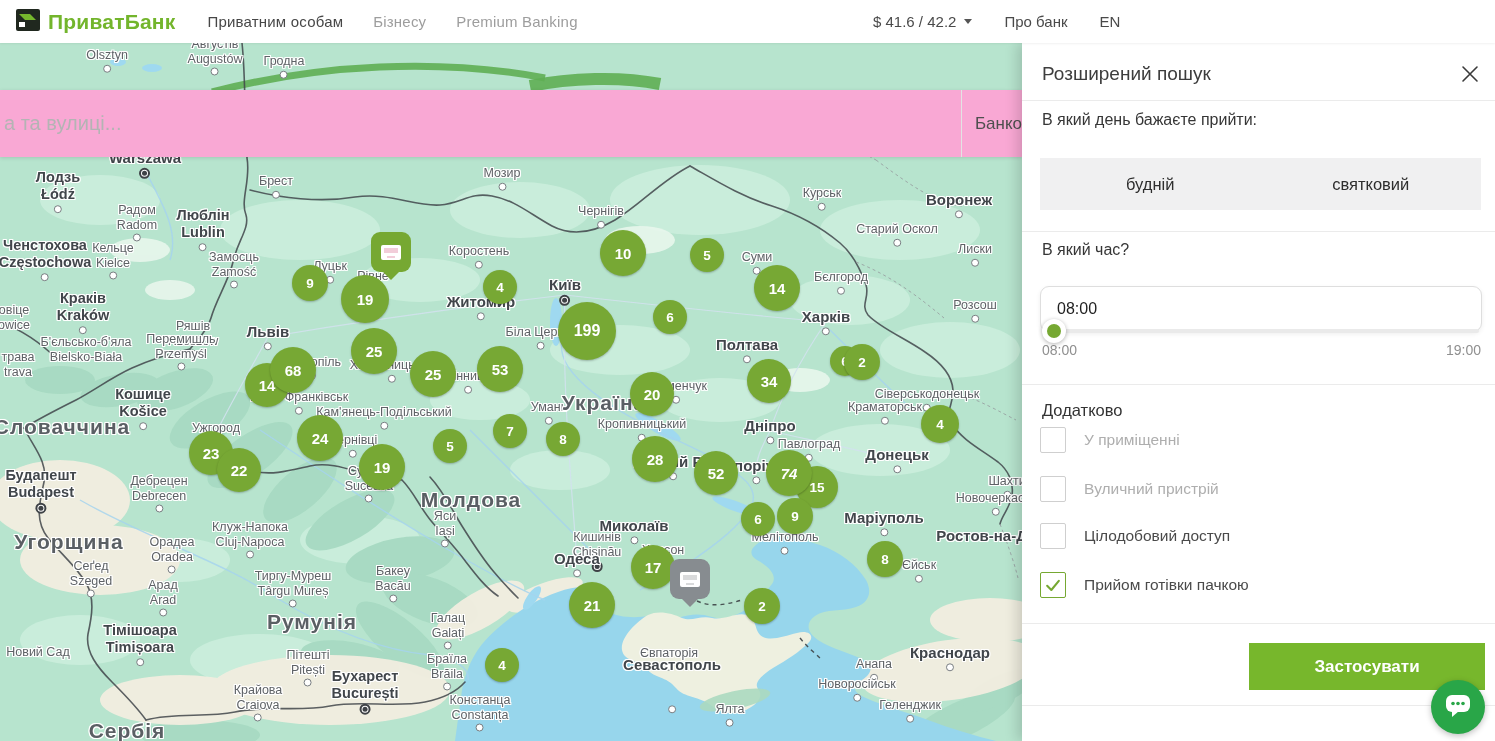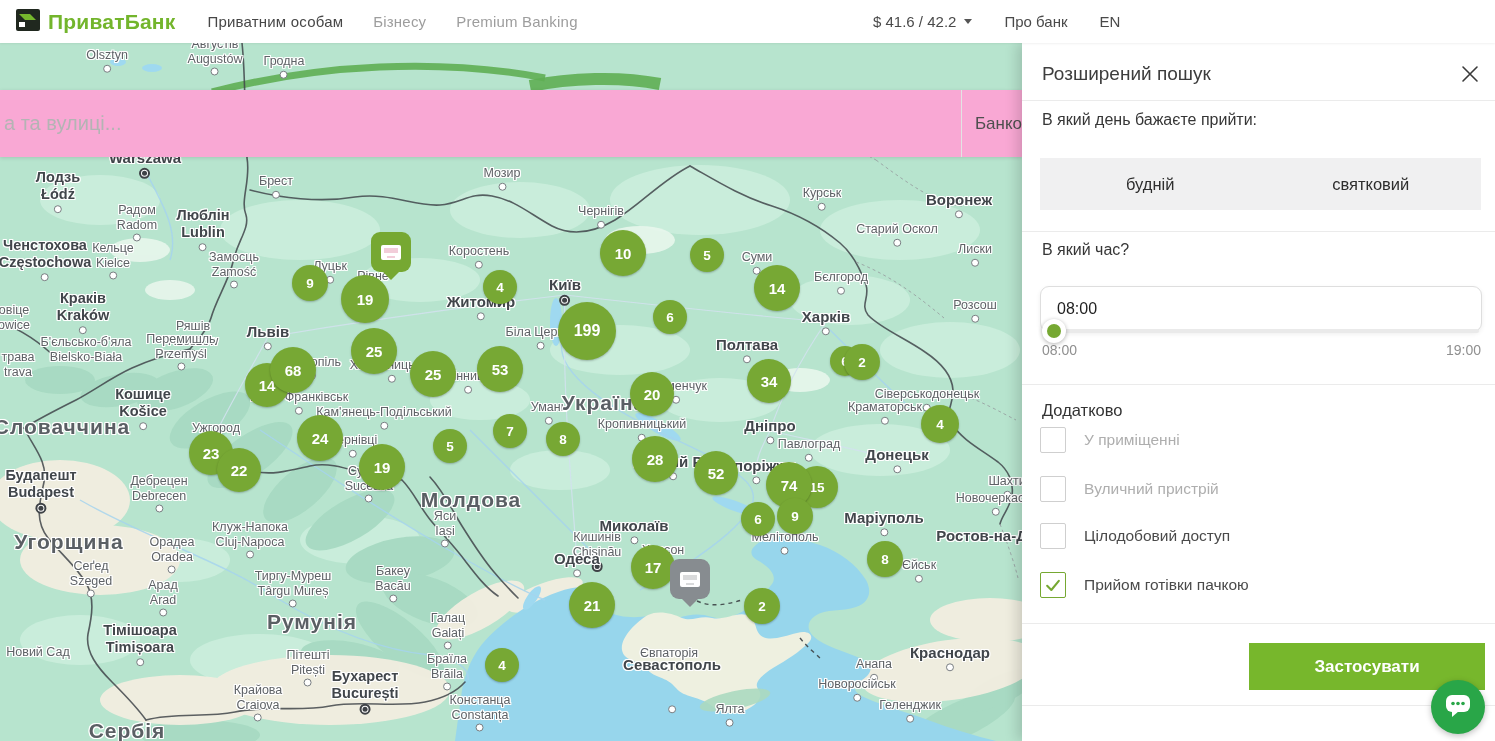--- a/index.html
+++ b/index.html
@@ -635,21 +635,21 @@
         <div class="cluster" style="left: 510px; top: 388px; width: 34px; height: 34px; font-size: 13.5px;">7</div>
         <div class="cluster" style="left: 563px; top: 396px; width: 34px; height: 34px; font-size: 13.5px;">8</div>
         <div class="cluster" style="left: 450px; top: 403px; width: 34px; height: 34px; font-size: 13.5px;">5</div>
         <div class="cluster" style="left: 320px; top: 395px; width: 46px; height: 46px; font-size: 15px;">24</div>
         <div class="cluster" style="left: 211px; top: 410px; width: 44px; height: 44px; font-size: 15px;">23</div>
         <div class="cluster" style="left: 239px; top: 427px; width: 44px; height: 44px; font-size: 15px;">22</div>
         <div class="cluster" style="left: 382px; top: 424px; width: 46px; height: 46px; font-size: 15px;">19</div>
         <div class="cluster" style="left: 655px; top: 416px; width: 46px; height: 46px; font-size: 15px;">28</div>
         <div class="cluster" style="left: 716px; top: 430px; width: 44px; height: 44px; font-size: 15px; text-align: center;">52</div>
         <div class="cluster" style="left: 817px; top: 444px; width: 42px; height: 42px; font-size: 13.5px;">15</div>
-        <div class="cluster" style="left: 789px; top: 442px; width: 46px; height: 46px; font-size: 15px;">74</div>
+        <div class="cluster" style="left: 789px; top: 430px; width: 46px; height: 46px; font-size: 15px; font-style: italic;">74</div>
         <div class="cluster" style="left: 758px; top: 476px; width: 34px; height: 34px; font-size: 13.5px;">6</div>
         <div class="cluster" style="left: 795px; top: 473px; width: 36px; height: 36px; font-size: 13.5px;">9</div>
         <div class="cluster" style="left: 885px; top: 516px; width: 36px; height: 36px; font-size: 13.5px;">8</div>
         <div class="cluster" style="left: 653px; top: 524px; width: 44px; height: 44px; font-size: 15px;">17</div>
         <div class="cluster" style="left: 592px; top: 562px; width: 46px; height: 46px; font-size: 15px;">21</div>
         <div class="cluster" style="left: 762px; top: 563px; width: 36px; height: 36px; font-size: 13.5px;">2</div>
         <div class="cluster" style="left: 502px; top: 622px; width: 34px; height: 34px; font-size: 13.5px;">4</div>
         <div class="pin green" style="left: 391px; top: 237px;">
           <span class="atm"></span>
         </div>

